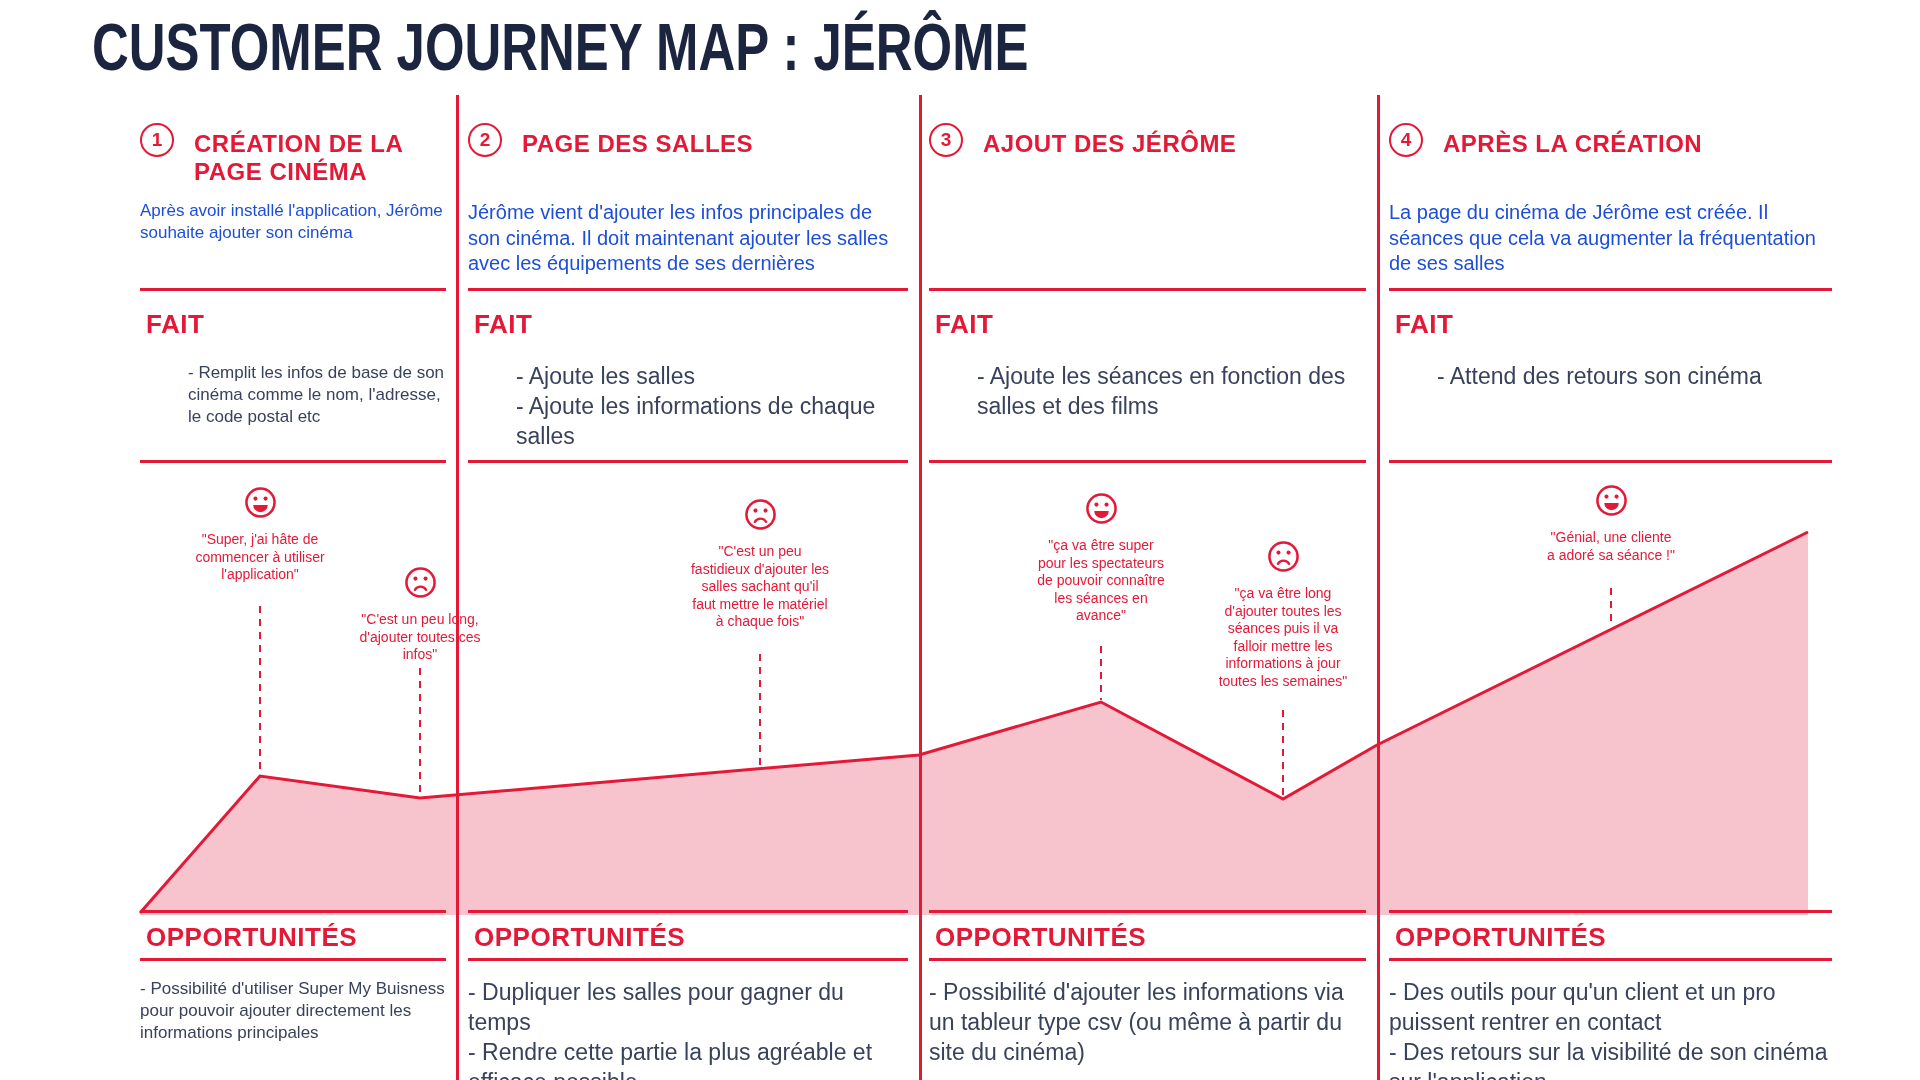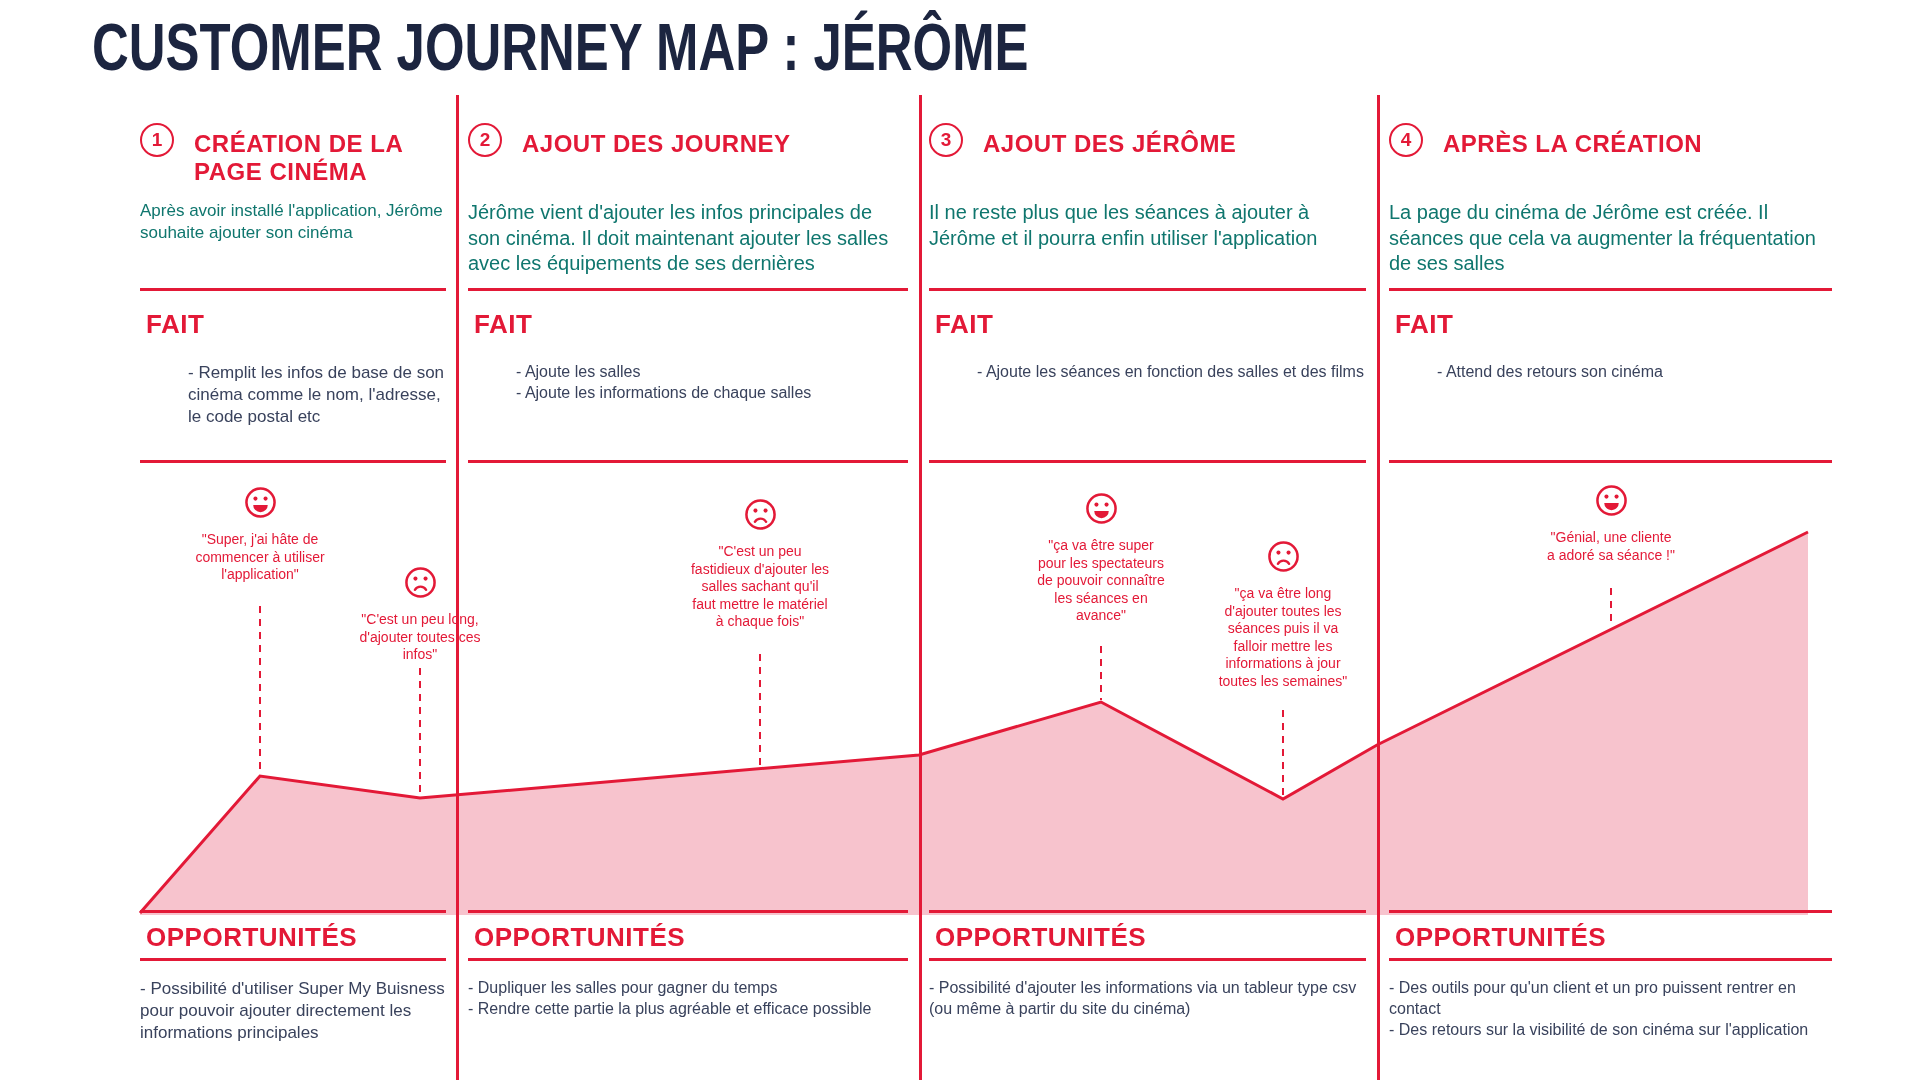--- a/index.html
+++ b/index.html
@@ -25,31 +25,31 @@
   .col2{left:468px;width:440px;}
   .col3{left:929px;width:437px;}
   .col4{left:1389px;width:443px;}
 
   .stage-head{position:absolute;top:122px;left:0;display:flex;align-items:flex-start;gap:12px;}
   .num{flex:0 0 auto;width:30px;height:30px;border:2.5px solid #e31937;border-radius:50%;
        color:#e31937;font-size:19px;font-weight:bold;line-height:30px;text-align:center;margin-top:1px;}
   .stage-title{margin:8px;font-size:24px;line-height:1.18;font-weight:bold;color:#e31937;letter-spacing:.5px;}
 
   .desc{position:absolute;top:200px;left:0;right:3px;margin:0;
-        font-size:20px;line-height:1.28;color:#0f766e;}
+        font-size:20px;line-height:1.28;color:#1d4ed8;}
   .col1 .desc{font-size:17px;}
 
   .hr{position:absolute;left:0;right:0;height:3px;background:#e31937;}
   .hr1{top:288px;} .hr2{top:460px;} .hr3{top:910px;} .hr4{top:958px;}
 
   .sec-label{position:absolute;left:0;margin:6px;font-size:26px;font-weight:bold;color:#e31937;letter-spacing:.5px;}
   .fait-label{top:303px;}
   .opp-label{top:916px;}
 
-  .body{position:absolute;left:0;right:0;margin:0;font-size:16px;line-height:1.3;color:#39425c;white-space:pre-line;}
+  .body{position:absolute;left:0;right:0;margin:0;font-size:23px;line-height:1.3;color:#39425c;white-space:pre-line;}
   .fait-body{top:362px;margin-left:48px;}
   .opp-body{top:978px;}
   .col1 .body{font-size:17px;}
 
   
   .emotion{position:absolute;z-index:3;text-align:center;}
   .emoji{display:inline-block;width:33px;height:33px;}
   .quote{margin:8px 0 0 0;font-size:14px;line-height:17.5px;color:#e31937;}
   .em0{left:190px;top:486px;width:140px;}
   .em1{left:354px;top:566px;width:132px;}
@@ -92,41 +92,40 @@
     <div class="hr hr2"></div>
     <div class="hr hr3"></div>
     <h3 class="sec-label opp-label">OPPORTUNITÉS</h3>
     <div class="hr hr4"></div>
     <p class="body opp-body">- Possibilité d'utiliser Super My Buisness pour pouvoir ajouter directement les informations principales</p>
   </section>
 
   <section class="col col2">
     <header class="stage-head">
       <span class="num">2</span>
-      <h2 class="stage-title">AJOUT DES JOURNEY</h2>
+      <h2 class="stage-title">PAGE DES SALLES</h2>
     </header>
     <p class="desc">Jérôme vient d'ajouter les infos principales de son cinéma. Il doit maintenant ajouter les salles avec les équipements de ses dernières</p>
     <div class="hr hr1"></div>
     <h3 class="sec-label fait-label">FAIT</h3>
     <p class="body fait-body">- Ajoute les salles
 - Ajoute les informations de chaque salles</p>
     <div class="hr hr2"></div>
     <div class="hr hr3"></div>
     <h3 class="sec-label opp-label">OPPORTUNITÉS</h3>
     <div class="hr hr4"></div>
     <p class="body opp-body">- Dupliquer les salles pour gagner du temps
 - Rendre cette partie la plus agréable et efficace possible</p>
   </section>
 
   <section class="col col3">
     <header class="stage-head">
       <span class="num">3</span>
       <h2 class="stage-title">AJOUT DES JÉRÔME</h2>
     </header>
-    <p class="desc">Il ne reste plus que les séances à ajouter à Jérôme et il pourra enfin utiliser l'application</p>
     <div class="hr hr1"></div>
     <h3 class="sec-label fait-label">FAIT</h3>
     <p class="body fait-body">- Ajoute les séances en fonction des salles et des films</p>
     <div class="hr hr2"></div>
     <div class="hr hr3"></div>
     <h3 class="sec-label opp-label">OPPORTUNITÉS</h3>
     <div class="hr hr4"></div>
     <p class="body opp-body">- Possibilité d'ajouter les informations via un tableur type csv (ou même à partir du site du cinéma)</p>
   </section>
 

